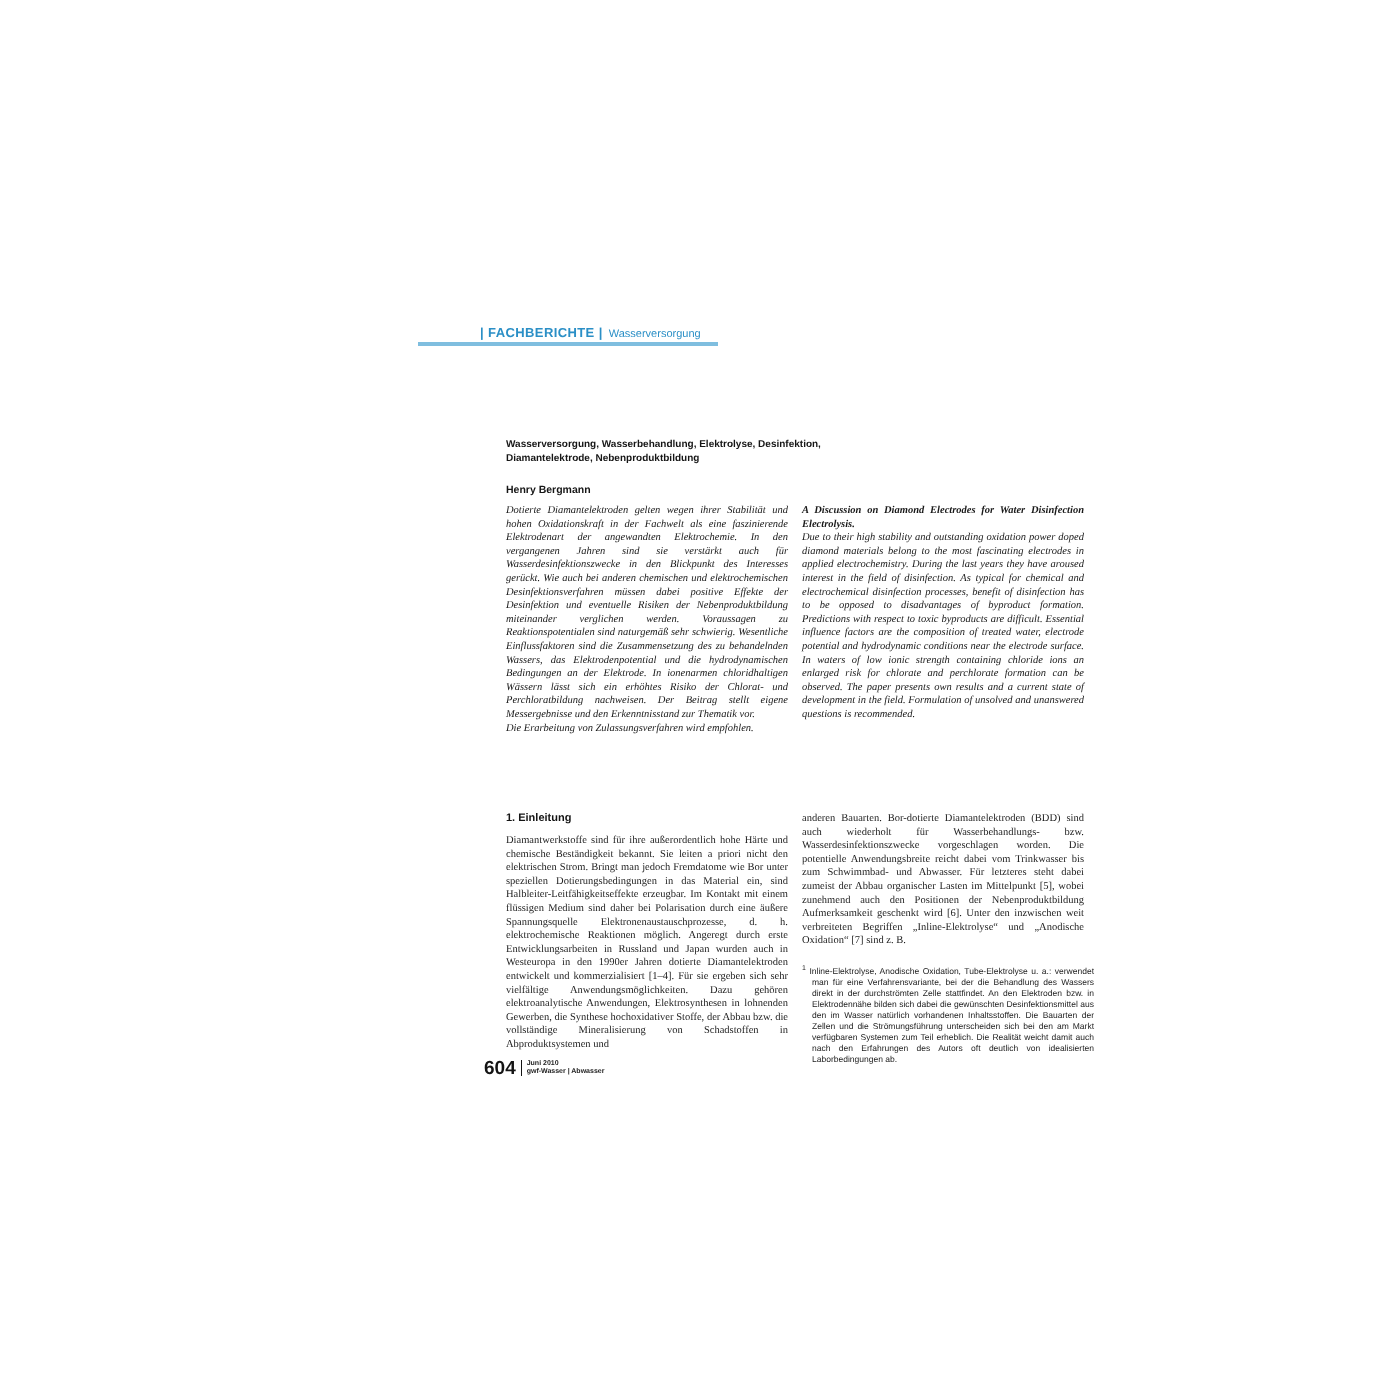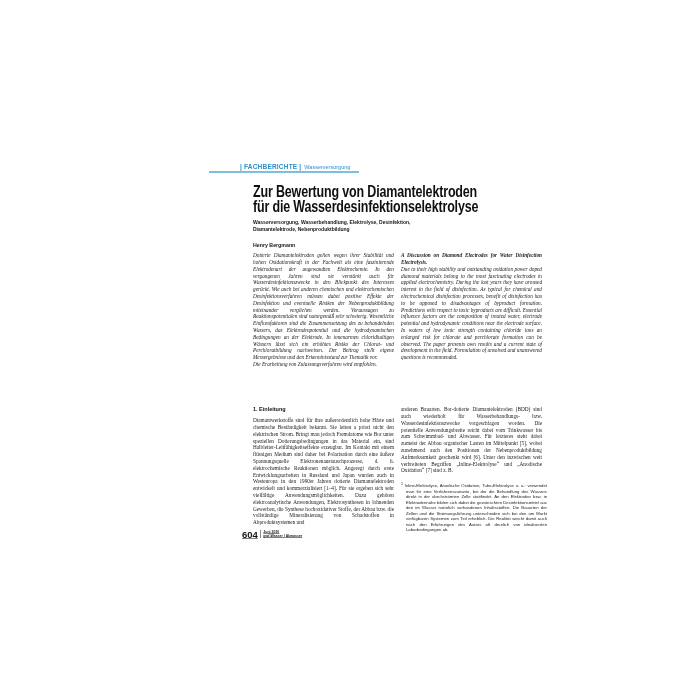--- a/index.html
+++ b/index.html
@@ -62,26 +62,20 @@
 
   <div class="abs" style="left:240px;top:162px;width:120px;height:10px;">
     <div class="s2" style="width:240px;">
       <span class="kicker">
         <span class="sect">| FACHBERICHTE |</span><span class="cat">Wasserversorgung</span>
       </span>
     </div>
   </div>
   <div class="abs rule" style="left:209px;top:171px;width:150px;"></div>
 
-  <div class="abs" style="left:253px;top:184px;width:300px;">
-    <div class="title">
-      <div>Zur Bewertung von Diamantelektroden</div>
-      <div>für die Wasserdesinfektionselektrolyse</div>
-    </div>
-  </div>
 
   <div class="abs" style="left:253px;top:219px;width:200px;height:16px;">
     <div class="s2 keywords">Wasserversorgung, Wasserbehandlung, Elektrolyse, Desinfektion, Diamantelektrode, Nebenproduktbildung</div>
   </div>
 
   <div class="abs" style="left:253px;top:242px;width:100px;height:8px;">
     <div class="s2 author">Henry Bergmann</div>
   </div>
 
   <div class="abs" style="left:253px;top:252px;width:141px;height:132px;">
@@ -110,21 +104,21 @@
     <div class="s2 bodycol">anderen Bauarten. Bor-dotierte Diamantelektroden (BDD) sind auch wiederholt für Wasserbehandlungs- bzw. Wasserdesinfektionszwecke vorgeschlagen worden. Die potentielle Anwendungsbreite reicht dabei vom Trinkwasser bis zum Schwimmbad- und Abwasser. Für letzteres steht dabei zumeist der Abbau organischer Lasten im Mittelpunkt [5], wobei zunehmend auch den Positionen der Nebenproduktbildung Aufmerksamkeit geschenkt wird [6]. Unter den inzwischen weit verbreiteten Begriffen „Inline-Elektrolyse“ und „Anodische Oxidation“ [7] sind z. B.</div>
   </div>
 
   <div class="abs" style="left:401px;top:483px;width:141px;height:56px;">
     <div class="s2 footnote">
       <sup>1</sup>
       <span>Inline-Elektrolyse, Anodische Oxidation, Tube-Elektrolyse u. a.: verwendet man für eine Verfahrensvariante, bei der die Behandlung des Wassers direkt in der durchströmten Zelle stattfindet. An den Elektroden bzw. in Elektrodennähe bilden sich dabei die gewünschten Desinfektionsmittel aus den im Wasser natürlich vorhandenen Inhaltsstoffen. Die Bauarten der Zellen und die Strömungsführung unterscheiden sich bei den am Markt verfügbaren Systemen zum Teil erheblich. Die Realität weicht damit auch nach den Erfahrungen des Autors oft deutlich von idealisierten Laborbedingungen ab.</span>
     </div>
   </div>
 
-  <div class="abs" style="left:242px;top:530px;width:130px;height:12px;text-decoration:underline;">
+  <div class="abs" style="left:242px;top:530px;width:130px;height:12px;">
     <div class="s2" style="width:260px;">
       <div class="footer">
         <span class="pno">604</span>
         <span class="jr">
           <div>Juni 2010</div>
           <div>gwf-Wasser | Abwasser</div>
         </span>
       </div>
     </div>
   </div>

